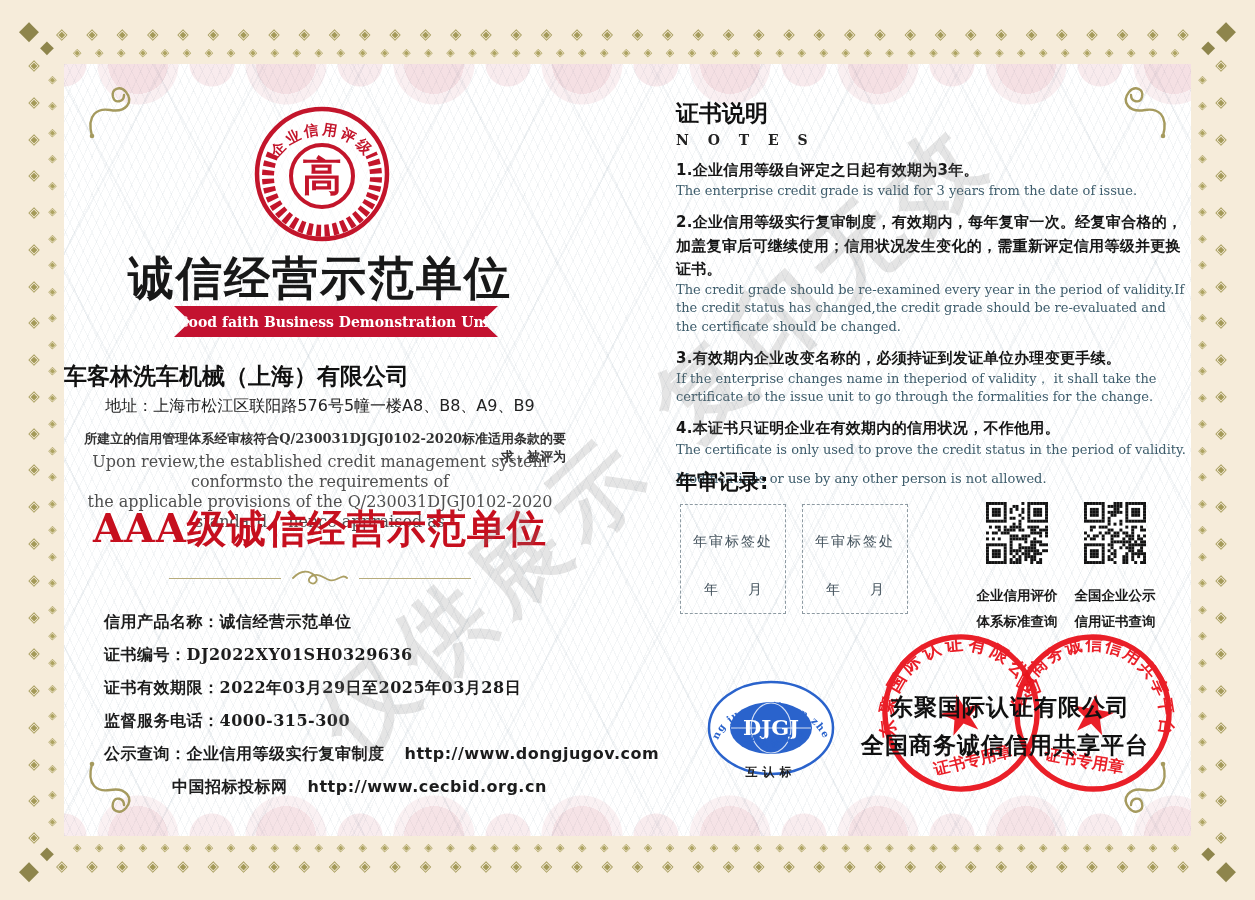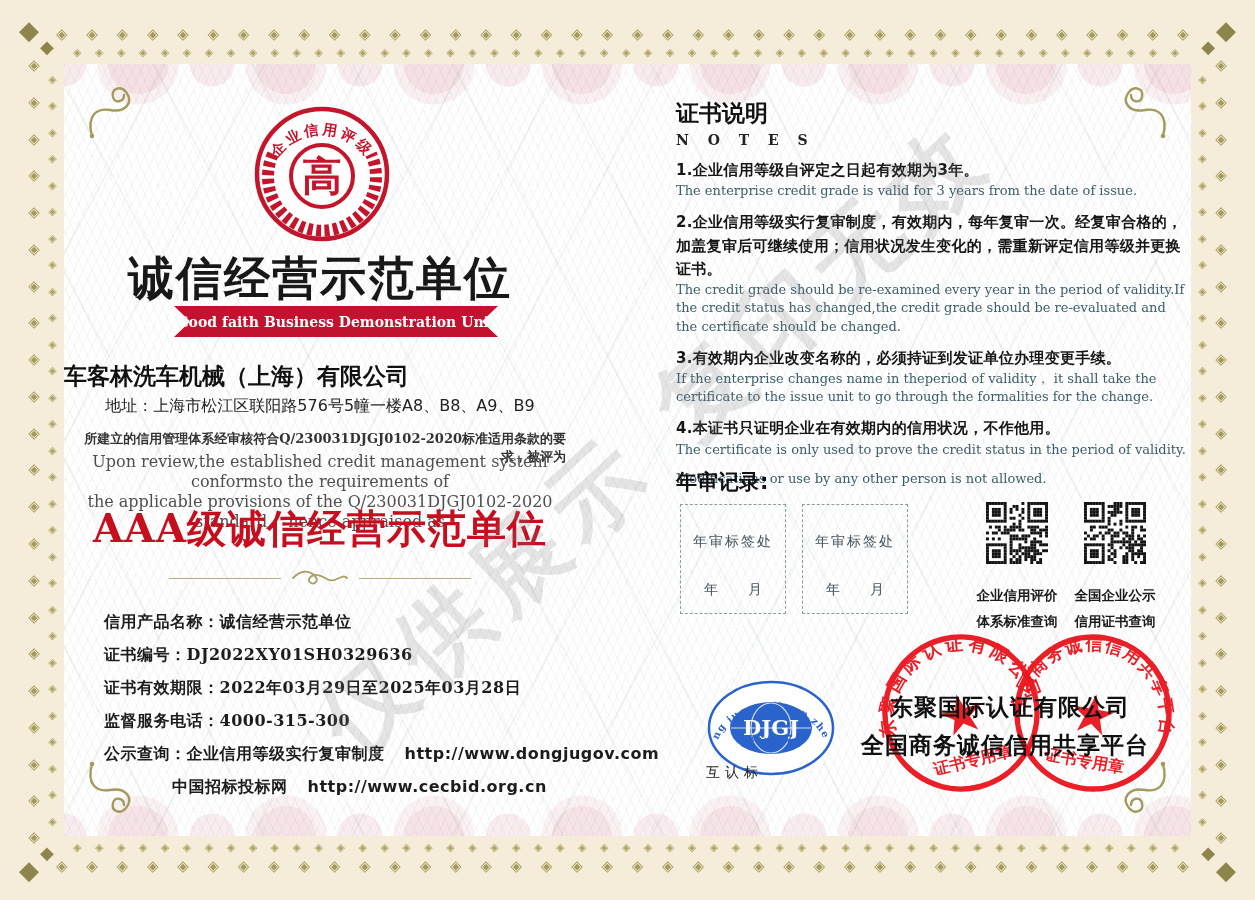--- a/index.html
+++ b/index.html
@@ -78,22 +78,22 @@
   .ar-box.b1{left:616px;} .ar-box.b2{left:738px;}
   .ar-box .lbl{font-size:14px;letter-spacing:2px;margin-top:14px;}
   .ar-box .ym{display:flex;gap:30px;font-size:14px;margin-top:30px;}
   .qr{position:absolute;top:438px;width:62px;height:62px;z-index:2;background:#fff;}
   .qr.q1{left:922px;} .qr.q2{left:1020px;}
   .qr rect{fill:#121212;}
   .qr-label{position:absolute;top:518px;width:110px;text-align:center;font-size:13.5px;color:#1a1a1a;
     line-height:26px;font-weight:600;z-index:2;}
   .qr-label.l1{left:898px;} .qr-label.l2{left:996px;}
   .djgj{position:absolute;left:642px;top:614px;width:130px;height:100px;z-index:2;}
-  .djgj-caption{position:absolute;left:642px;top:700px;width:130px;text-align:left;
-    font-size:14px;font-weight:400;letter-spacing:5px;color:#222;z-index:2;}
+  .djgj-caption{position:absolute;left:642px;top:700px;width:130px;text-align:center;
+    font-size:12px;font-weight:700;letter-spacing:5px;color:#222;z-index:2;}
   .stamp{position:absolute;top:564px;width:170px;height:170px;z-index:3;opacity:.95;}
   .stamp.s1{left:812px;transform:rotate(-14deg);}
   .stamp.s2{left:944px;transform:rotate(10deg);}
   .issuer{position:absolute;width:420px;text-align:center;font-family:"DejaVu Serif",serif;
     font-weight:700;color:#101010;z-index:4;letter-spacing:1px;}
   .issuer.i1{left:736px;top:628px;font-size:23px;}
   .issuer.i2{left:731px;top:666px;font-size:23px;}
   svg text{font-family:"DejaVu Serif",serif;}
 </style>
 </head>

